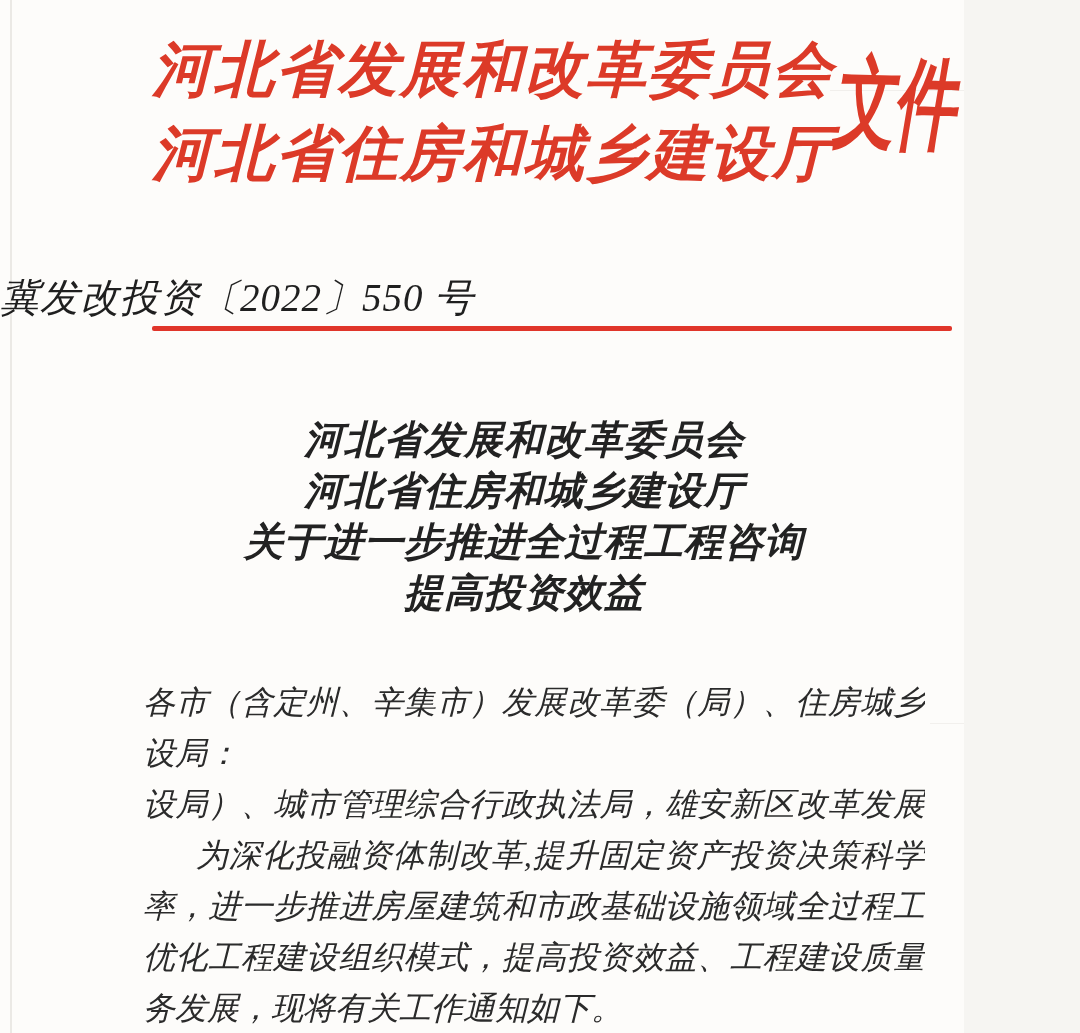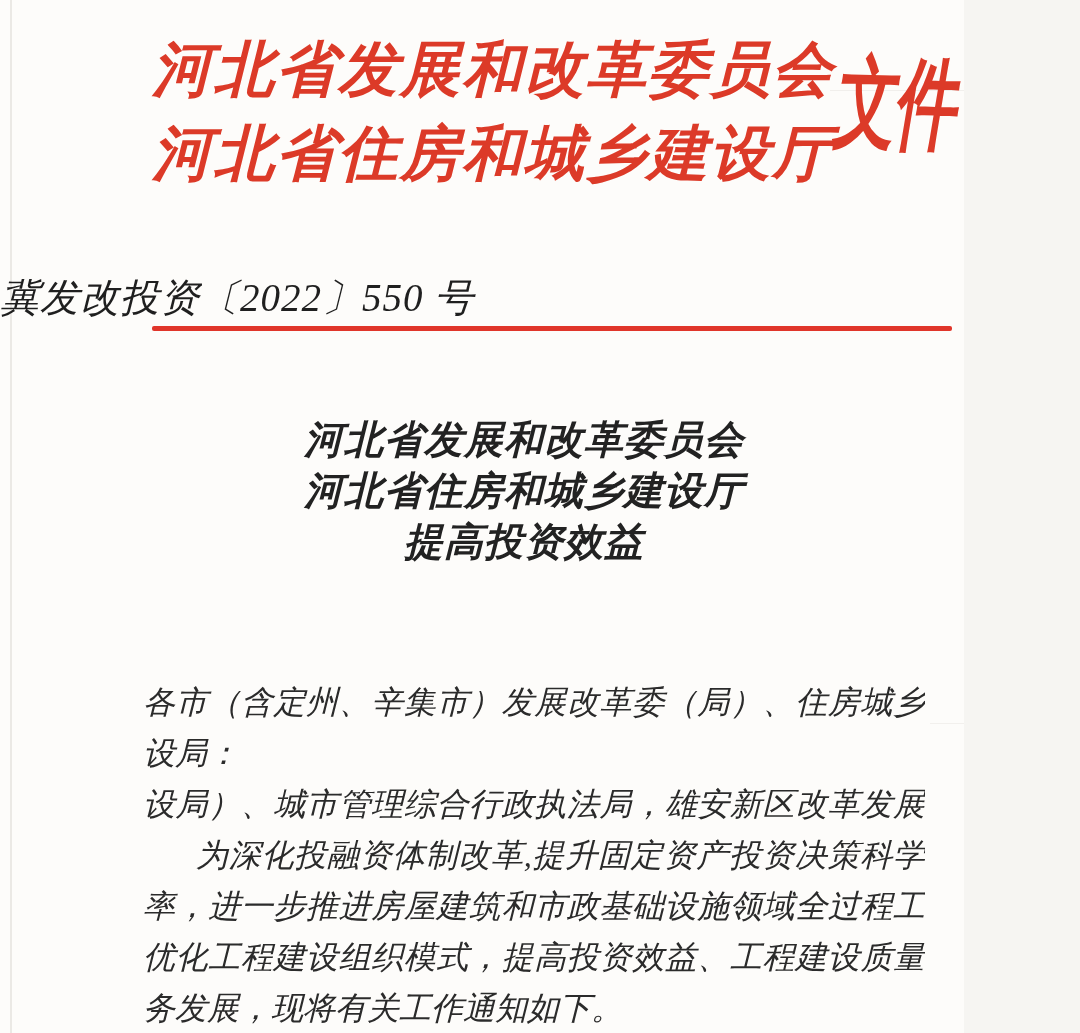--- a/index.html
+++ b/index.html
@@ -105,20 +105,21 @@
 
   <div class="doctype">文件</div>
 
   <div class="docnum">冀发改投资〔2022〕550 号</div>
 
   <div class="rule"></div>
 
   <div class="title">
     <div>河北省发展和改革委员会</div>
     <div>河北省住房和城乡建设厅</div>
+    <div>关于进一步推进全过程工程咨询</div>
     <div>提高投资效益</div>
   </div>
 
   <div class="body-text">
     <div class="line jl">各市（含定州、辛集市）发展改革委（局）、住房城乡建设局（建</div>
     <div class="line ll">设局：</div>
     <div class="line jl">设局）、城市管理综合行政执法局，雄安新区改革发展局、规划建</div>
     <div class="line jl ind">为深化投融资体制改革,提升固定资产投资决策科学化水平,</div>
     <div class="line jl">率，进一步推进房屋建筑和市政基础设施领域全过程工程咨询服</div>
     <div class="line jl">优化工程建设组织模式，提高投资效益、工程建设质量和运营效</div>

